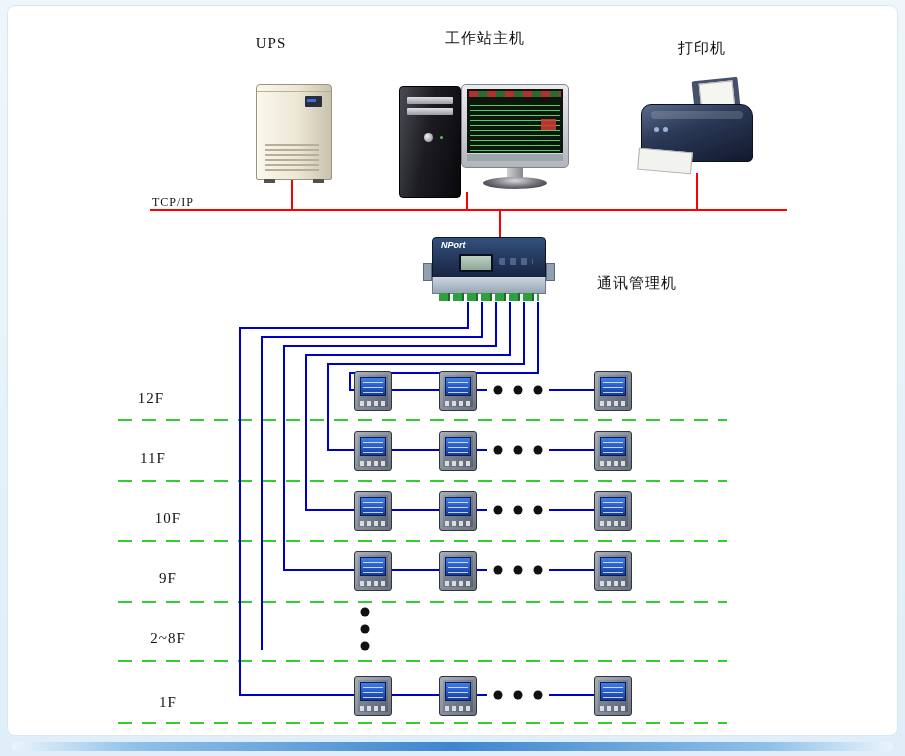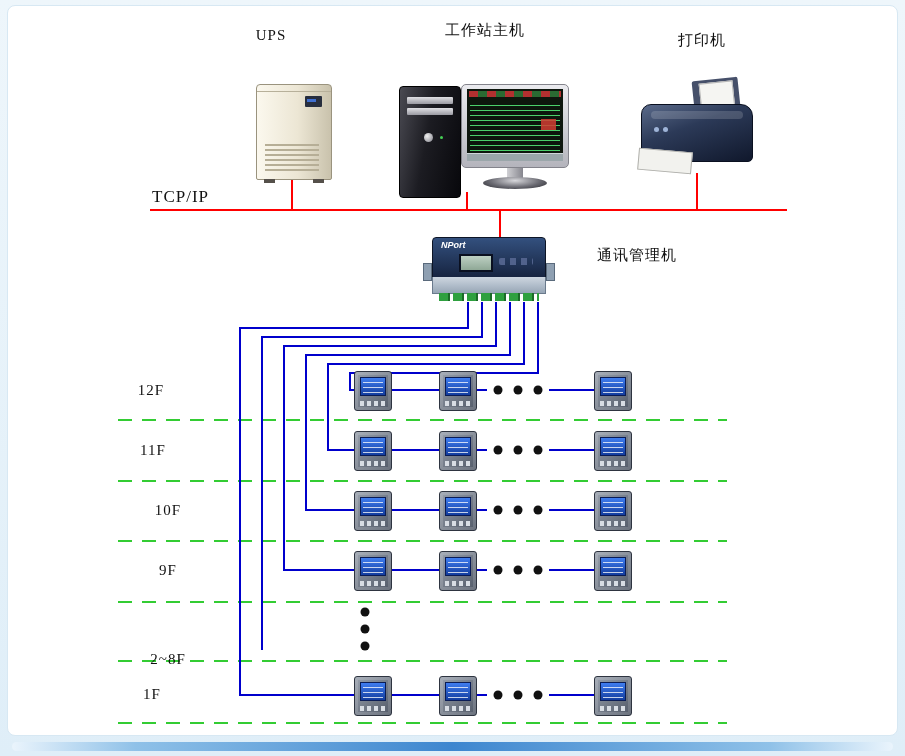--- a/index.html
+++ b/index.html
@@ -10,21 +10,21 @@
   }
   #panel{
     position:absolute;left:7px;top:5px;right:7px;bottom:20px;
     background:#ffffff;border:1px solid #d7e8f3;border-radius:8px;
   }
   #bottom-bar{
     position:absolute;left:12px;right:12px;bottom:5px;height:9px;border-radius:5px;
     background:linear-gradient(90deg,#eaf4fc 0%,#8fc1e8 14%,#3d86cf 50%,#8fc1e8 86%,#eaf4fc 100%);
   }
   svg.wires{position:absolute;left:0;top:0;}
-  .lbl{position:absolute;color:#111;font-size:15px;letter-spacing:1px;white-space:nowrap;}
+  .lbl{position:absolute;color:#111;font-size:15px;letter-spacing:1px;white-space:nowrap;margin-top:8px;}
   .lbl.center{text-align:center;}
 
   
   .ups{position:absolute;left:256px;top:84px;width:74px;height:94px;
     background:linear-gradient(90deg,#fbf8ee 0%,#ece6d4 55%,#c9c2ac 100%);
     border:1px solid #9a937e;border-radius:4px 4px 2px 2px;}
   .ups:before{content:"";position:absolute;left:0;right:0;top:6px;height:1px;background:#b7b09a;}
   .ups-panel{position:absolute;right:9px;top:11px;width:17px;height:11px;background:#272e3e;border-radius:1px;}
   .ups-panel:after{content:"";position:absolute;left:2px;top:3px;width:9px;height:3px;background:#3f6fd0;}
   .ups-vents{position:absolute;left:8px;right:12px;bottom:8px;height:30px;
@@ -173,22 +173,22 @@
         <circle cx="538" cy="695" r="4.5"></circle>
       <circle cx="365" cy="612" r="4.5"></circle>
       <circle cx="365" cy="629" r="4.5"></circle>
       <circle cx="365" cy="646" r="4.5"></circle>
     </g>
   </svg>
 
   <div class="lbl center" style="left:236px;top:27px;width:70px">UPS</div>
   <div class="lbl center" style="left:420px;top:21px;width:130px">工作站主机</div>
   <div class="lbl center" style="left:662px;top:31px;width:80px">打印机</div>
-  <div class="lbl" style="left:152px;top:187px;font-size:17px">TCP/IP</div>
-  <div class="lbl" style="left:597px;top:246px">通讯管理机</div>
+  <div class="lbl" style="left:152px;top:187px;font-size:12px">TCP/IP</div>
+  <div class="lbl" style="left:597px;top:266px">通讯管理机</div>
 
   <div class="ups">
     <div class="ups-panel"></div>
     <div class="ups-vents"></div>
     <div class="ups-foot f1"></div>
     <div class="ups-foot f2"></div>
   </div>
 
   <div class="tower">
     <div class="tw-bay b1"></div>
@@ -229,22 +229,22 @@
     <div class="gw-bottom"></div>
     <div class="gw-terms"></div>
     <div class="gw-ear gw-ear-l"></div>
     <div class="gw-ear gw-ear-r"></div>
   </div>
 
   <div class="lbl center" style="left:121px;top:382px;width:60px">12F</div>
   <div class="lbl center" style="left:123px;top:442px;width:60px">11F</div>
   <div class="lbl center" style="left:138px;top:502px;width:60px">10F</div>
   <div class="lbl center" style="left:138px;top:562px;width:60px">9F</div>
-  <div class="lbl center" style="left:138px;top:651px;width:60px">2~8F</div>
-  <div class="lbl center" style="left:122px;top:686px;width:60px">1F</div>
+  <div class="lbl center" style="left:138px;top:622px;width:60px">2~8F</div>
+  <div class="lbl center" style="left:138px;top:686px;width:60px">1F</div>
 
   <div class="meter" style="left:354px;top:371px">
       <div class="m-screen"></div>
       <div class="m-btns"></div>
     </div>
   <div class="meter" style="left:439px;top:371px">
       <div class="m-screen"></div>
       <div class="m-btns"></div>
     </div>
   <div class="meter" style="left:594px;top:371px">

